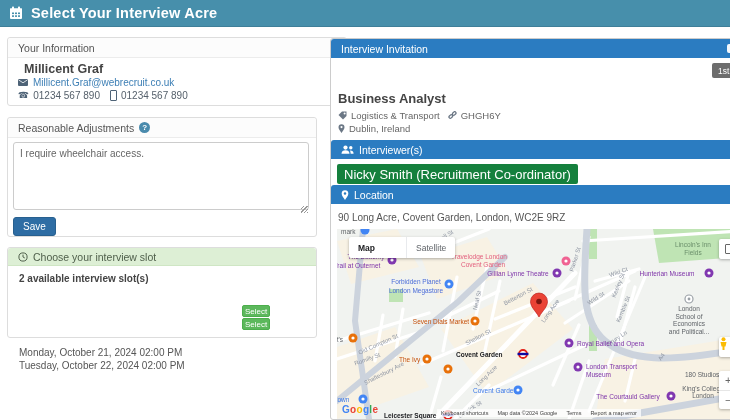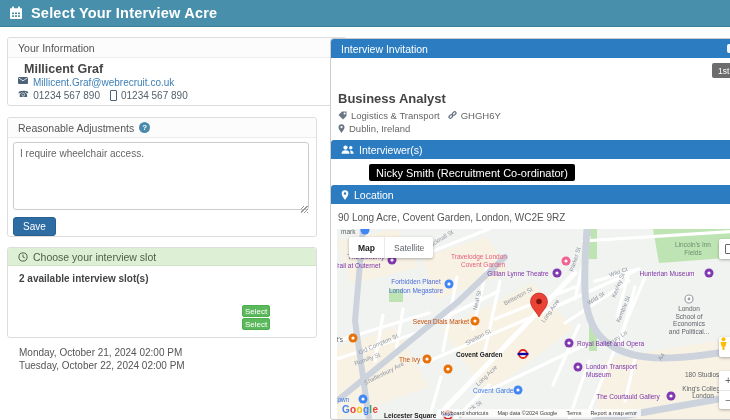--- a/index.html
+++ b/index.html
@@ -9,59 +9,59 @@
   .app-header{position:absolute;left:0;top:0;width:730px;height:27px;background:#478fab;
       border-bottom:1px solid #3f7f99;display:flex;align-items:center;gap:8px;padding-left:9px;box-sizing:border-box;}
   .app-header .ttl{color:#fff;font-size:14.5px;font-weight:600;letter-spacing:.2px;}
   
   .card{position:absolute;background:#fff;border:1px solid #ddd;border-radius:3px;box-sizing:border-box;}
   .card-head{height:19px;display:flex;align-items:center;gap:5px;padding:0 10px;font-size:10.5px;
       color:#555;background:#fcfcfc;border-bottom:1px solid #ececec;border-radius:3px 3px 0 0;}
   .green-head{background:#ddefd5;border-bottom:1px solid #cfe6c4;color:#50604c;height:17px;}
   .blue-head{background:#2b7cc1;color:#fff;border-bottom:none;position:relative;}
   .name{font-size:12.5px;color:#444;font-weight:600;}
-  .row{display:flex;gap:5px;font-size:10px;color:#55606b;}
+  .row{display:flex;align-items:center;gap:5px;font-size:10px;color:#55606b;}
   a.em{color:#3d7fb5;text-decoration:none;font-size:10px;}
   .help{display:inline-flex;width:11px;height:11px;border-radius:50%;background:#4a8bad;color:#fff;
       font-size:8px;font-weight:bold;align-items:center;justify-content:center;}
   textarea.adj{position:absolute;left:5px;top:24px;width:296px;height:68px;resize:none;border:1px solid #ccc;
       border-radius:3px;font-family:inherit;font-size:10px;color:#666;padding:5px 6px;box-sizing:border-box;outline:none;}
   .resize-grip{position:absolute;right:8px;top:88px;width:7px;height:7px;
       background:repeating-linear-gradient(135deg,transparent,transparent 1.5px,#999 1.5px,#999 2.5px);}
   .btn-save{position:absolute;left:5px;top:99px;background:#2e6da4;color:#fff;border:1px solid #28608f;
       border-radius:3px;font-size:10px;padding:3px 9px;font-family:inherit;cursor:pointer;}
   .count{position:absolute;left:11px;top:25px;font-size:10px;font-weight:bold;color:#444;}
   .slot-when{position:absolute;left:11px;font-size:10px;color:#555;margin-top:42px;}
   .btn-select{position:absolute;left:234px;width:28px;height:12px;background:#5cb85c;border:1px solid #4cae4c;
       color:#fff;font-size:8px;border-radius:2px;font-family:inherit;display:flex;align-items:center;justify-content:center;cursor:pointer;}
   
   .stage-badge{position:absolute;left:381px;top:5px;background:#6d6d6d;color:#fff;font-size:8.5px;
       padding:2.5px 6px;border-radius:2px;white-space:nowrap;}
   .job-title{position:absolute;left:7px;top:33px;font-size:13px;font-weight:600;color:#444;}
   .meta-row{position:absolute;left:7px;top:52px;display:flex;gap:8px;}
   .meta-item{display:flex;align-items:center;gap:4px;font-size:9.5px;color:#666;}
   .city-row{position:absolute;left:7px;top:65px;display:flex;align-items:center;gap:4px;font-size:9.5px;color:#666;}
-  .person-badge{position:absolute;left:6px;top:5px;background:#000000;color:#fff;font-size:11px;
-      padding:2.5px 7px;border-radius:2px;white-space:nowrap;margin-left:32px;}
+  .person-badge{position:absolute;left:6px;top:5px;background:#15803d;color:#fff;font-size:13px;
+      padding:2.5px 7px;border-radius:2px;white-space:nowrap;}
   .address{position:absolute;left:7px;top:8px;font-size:10px;color:#555;}
   
   .map{position:absolute;left:6px;top:25px;width:404px;height:190px;background:#f1f3f0;overflow:hidden;cursor:grab;}
   .map svg{position:absolute;left:0;top:0;}
   .st{fill:#8f96a3;font-size:6px;}
   .pt{font-size:6.5px;}
   .pt-purple{fill:#7d32a8;}
   .pt-food{fill:#c5500b;}
   .pt-hotel{fill:#e35d7c;}
   .pt-shop{fill:#4b6cd8;}
   .pt-gray{fill:#5f6368;}
   .pt-dark{fill:#202124;font-weight:600;}
   .pt-park{fill:#6b8f6b;}
   .pt-blue{fill:#3b78e7;}
   .mapctl{position:absolute;left:12px;top:8px;height:21px;display:flex;background:#fff;border-radius:2px;
-      box-shadow:0 1px 3px rgba(0,0,0,.3);font-size:8.5px;align-items:stretch;}
+      box-shadow:0 1px 3px rgba(0,0,0,.3);font-size:8.5px;align-items:stretch;gap:22px;}
   .mapctl .seg{display:flex;align-items:center;padding:0 9px;cursor:pointer;}
   .mapctl .seg.active{font-weight:bold;color:#202124;}
   .mapctl .seg.idle{color:#5f6368;border-left:1px solid #e8eaed;}
   .ctlbox{position:absolute;background:#fff;box-shadow:0 1px 3px rgba(0,0,0,.3);border-radius:2px;}
   .zoomctl{left:382px;top:142px;width:26px;height:38px;display:flex;flex-direction:column;}
   .zoomctl div{flex:1;display:flex;align-items:center;justify-content:flex-start;padding-left:6px;
       color:#666;font-size:11px;cursor:pointer;}
   .zoomctl .zin{border-bottom:1px solid #e6e6e6;}
   .pegbox{left:382px;top:108px;width:26px;height:20px;display:flex;align-items:center;padding-left:5px;cursor:pointer;}
   .fsbox{left:382px;top:10px;width:26px;height:20px;display:flex;align-items:center;padding-left:6px;cursor:pointer;}

